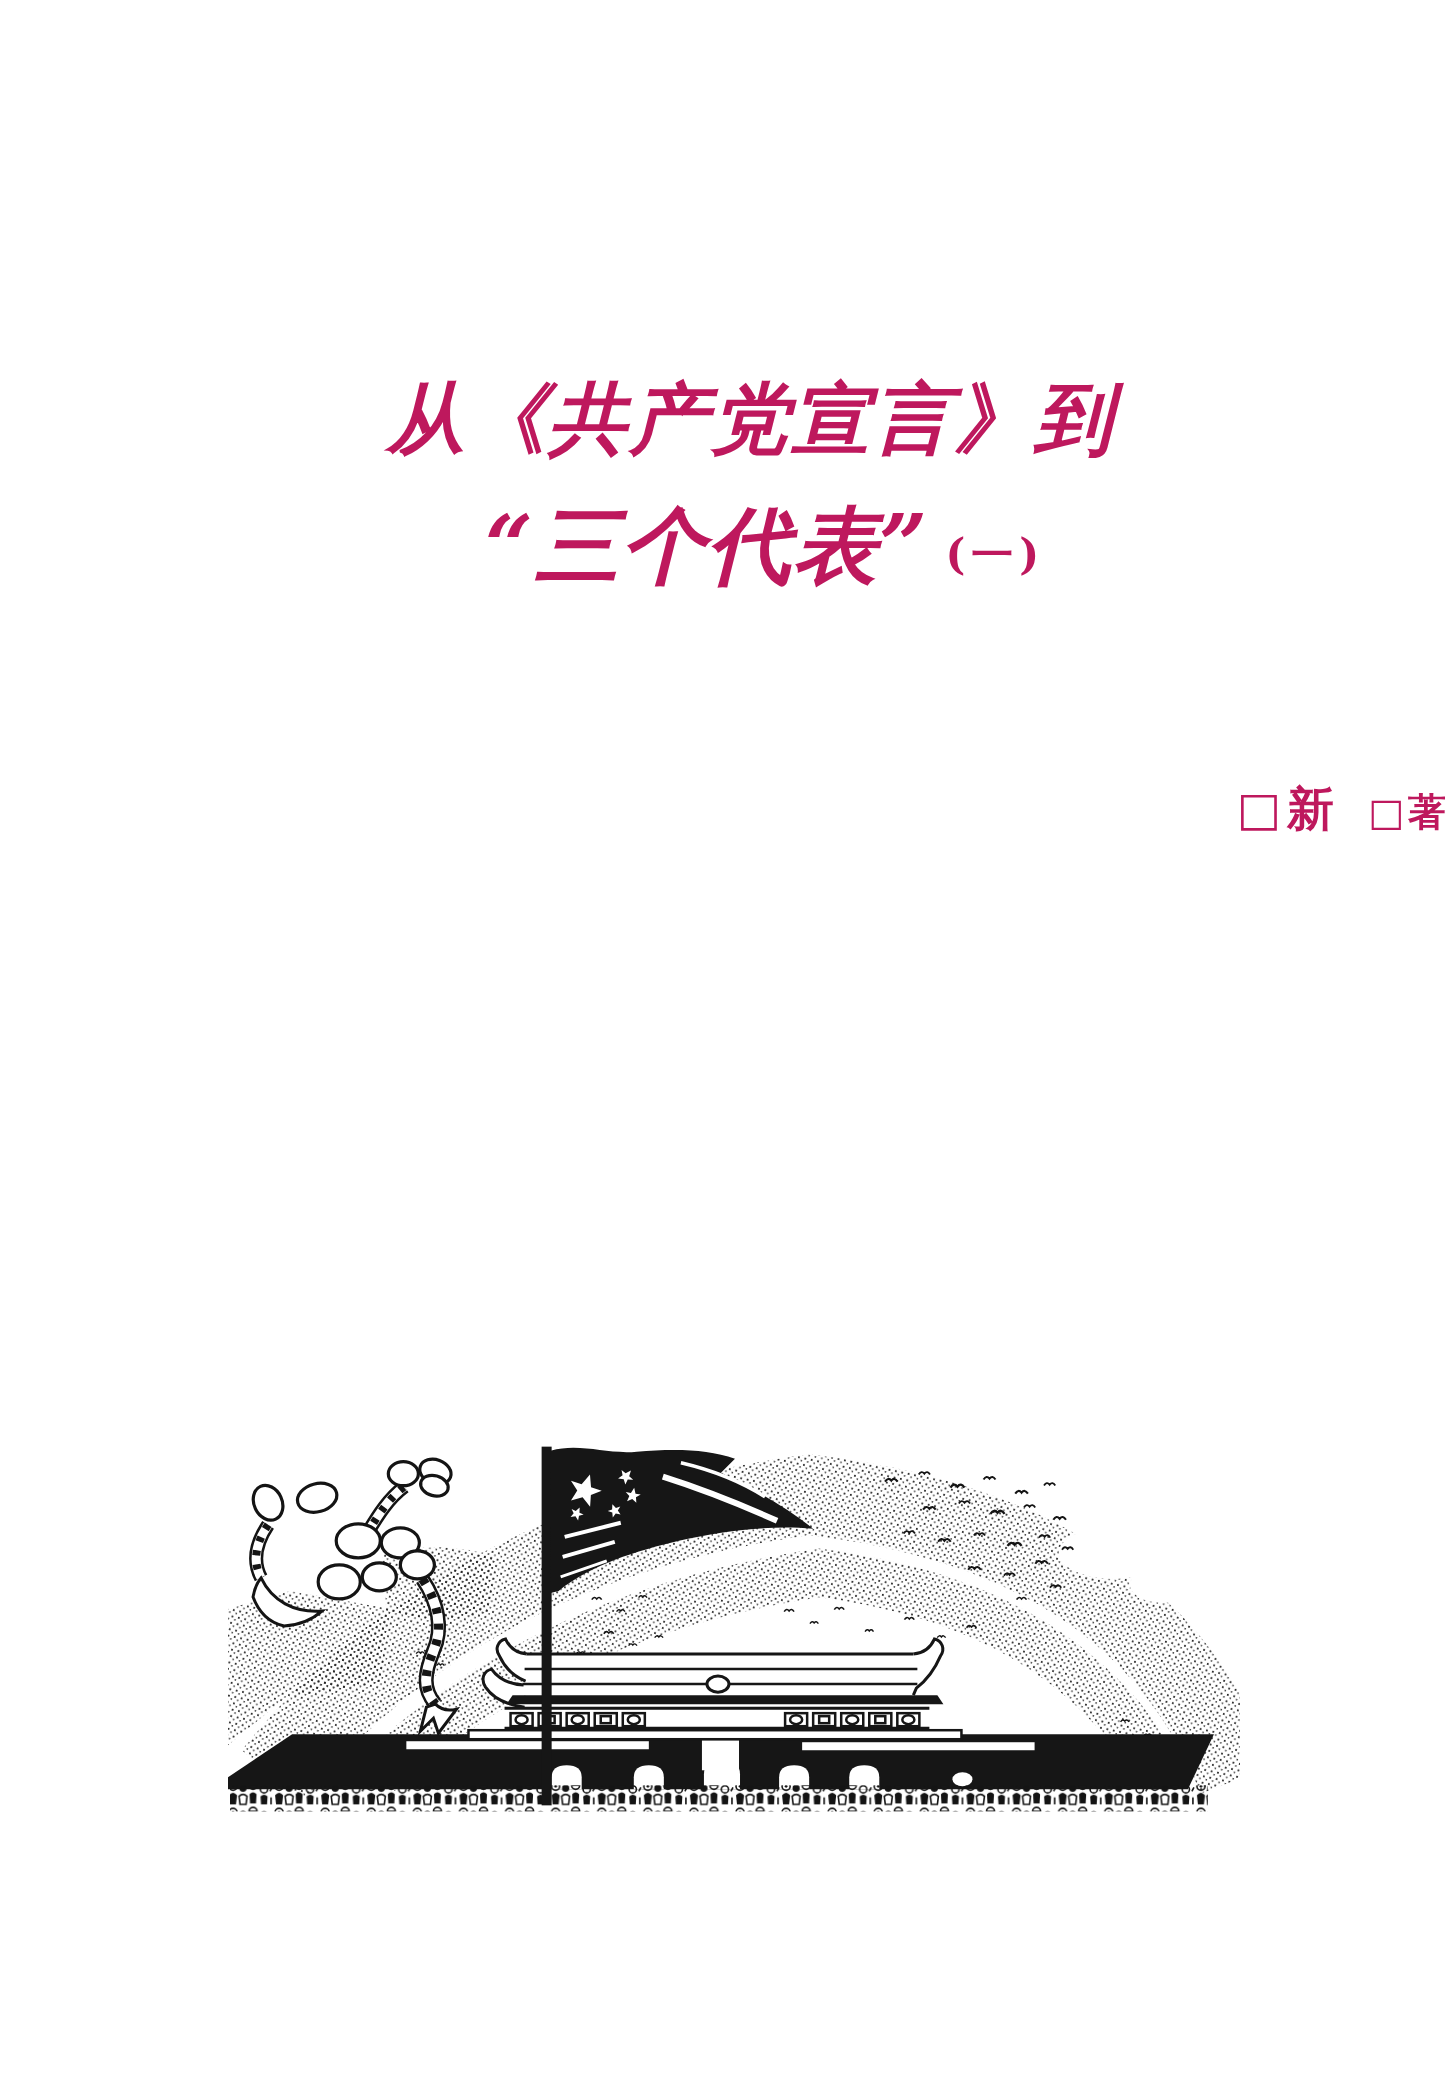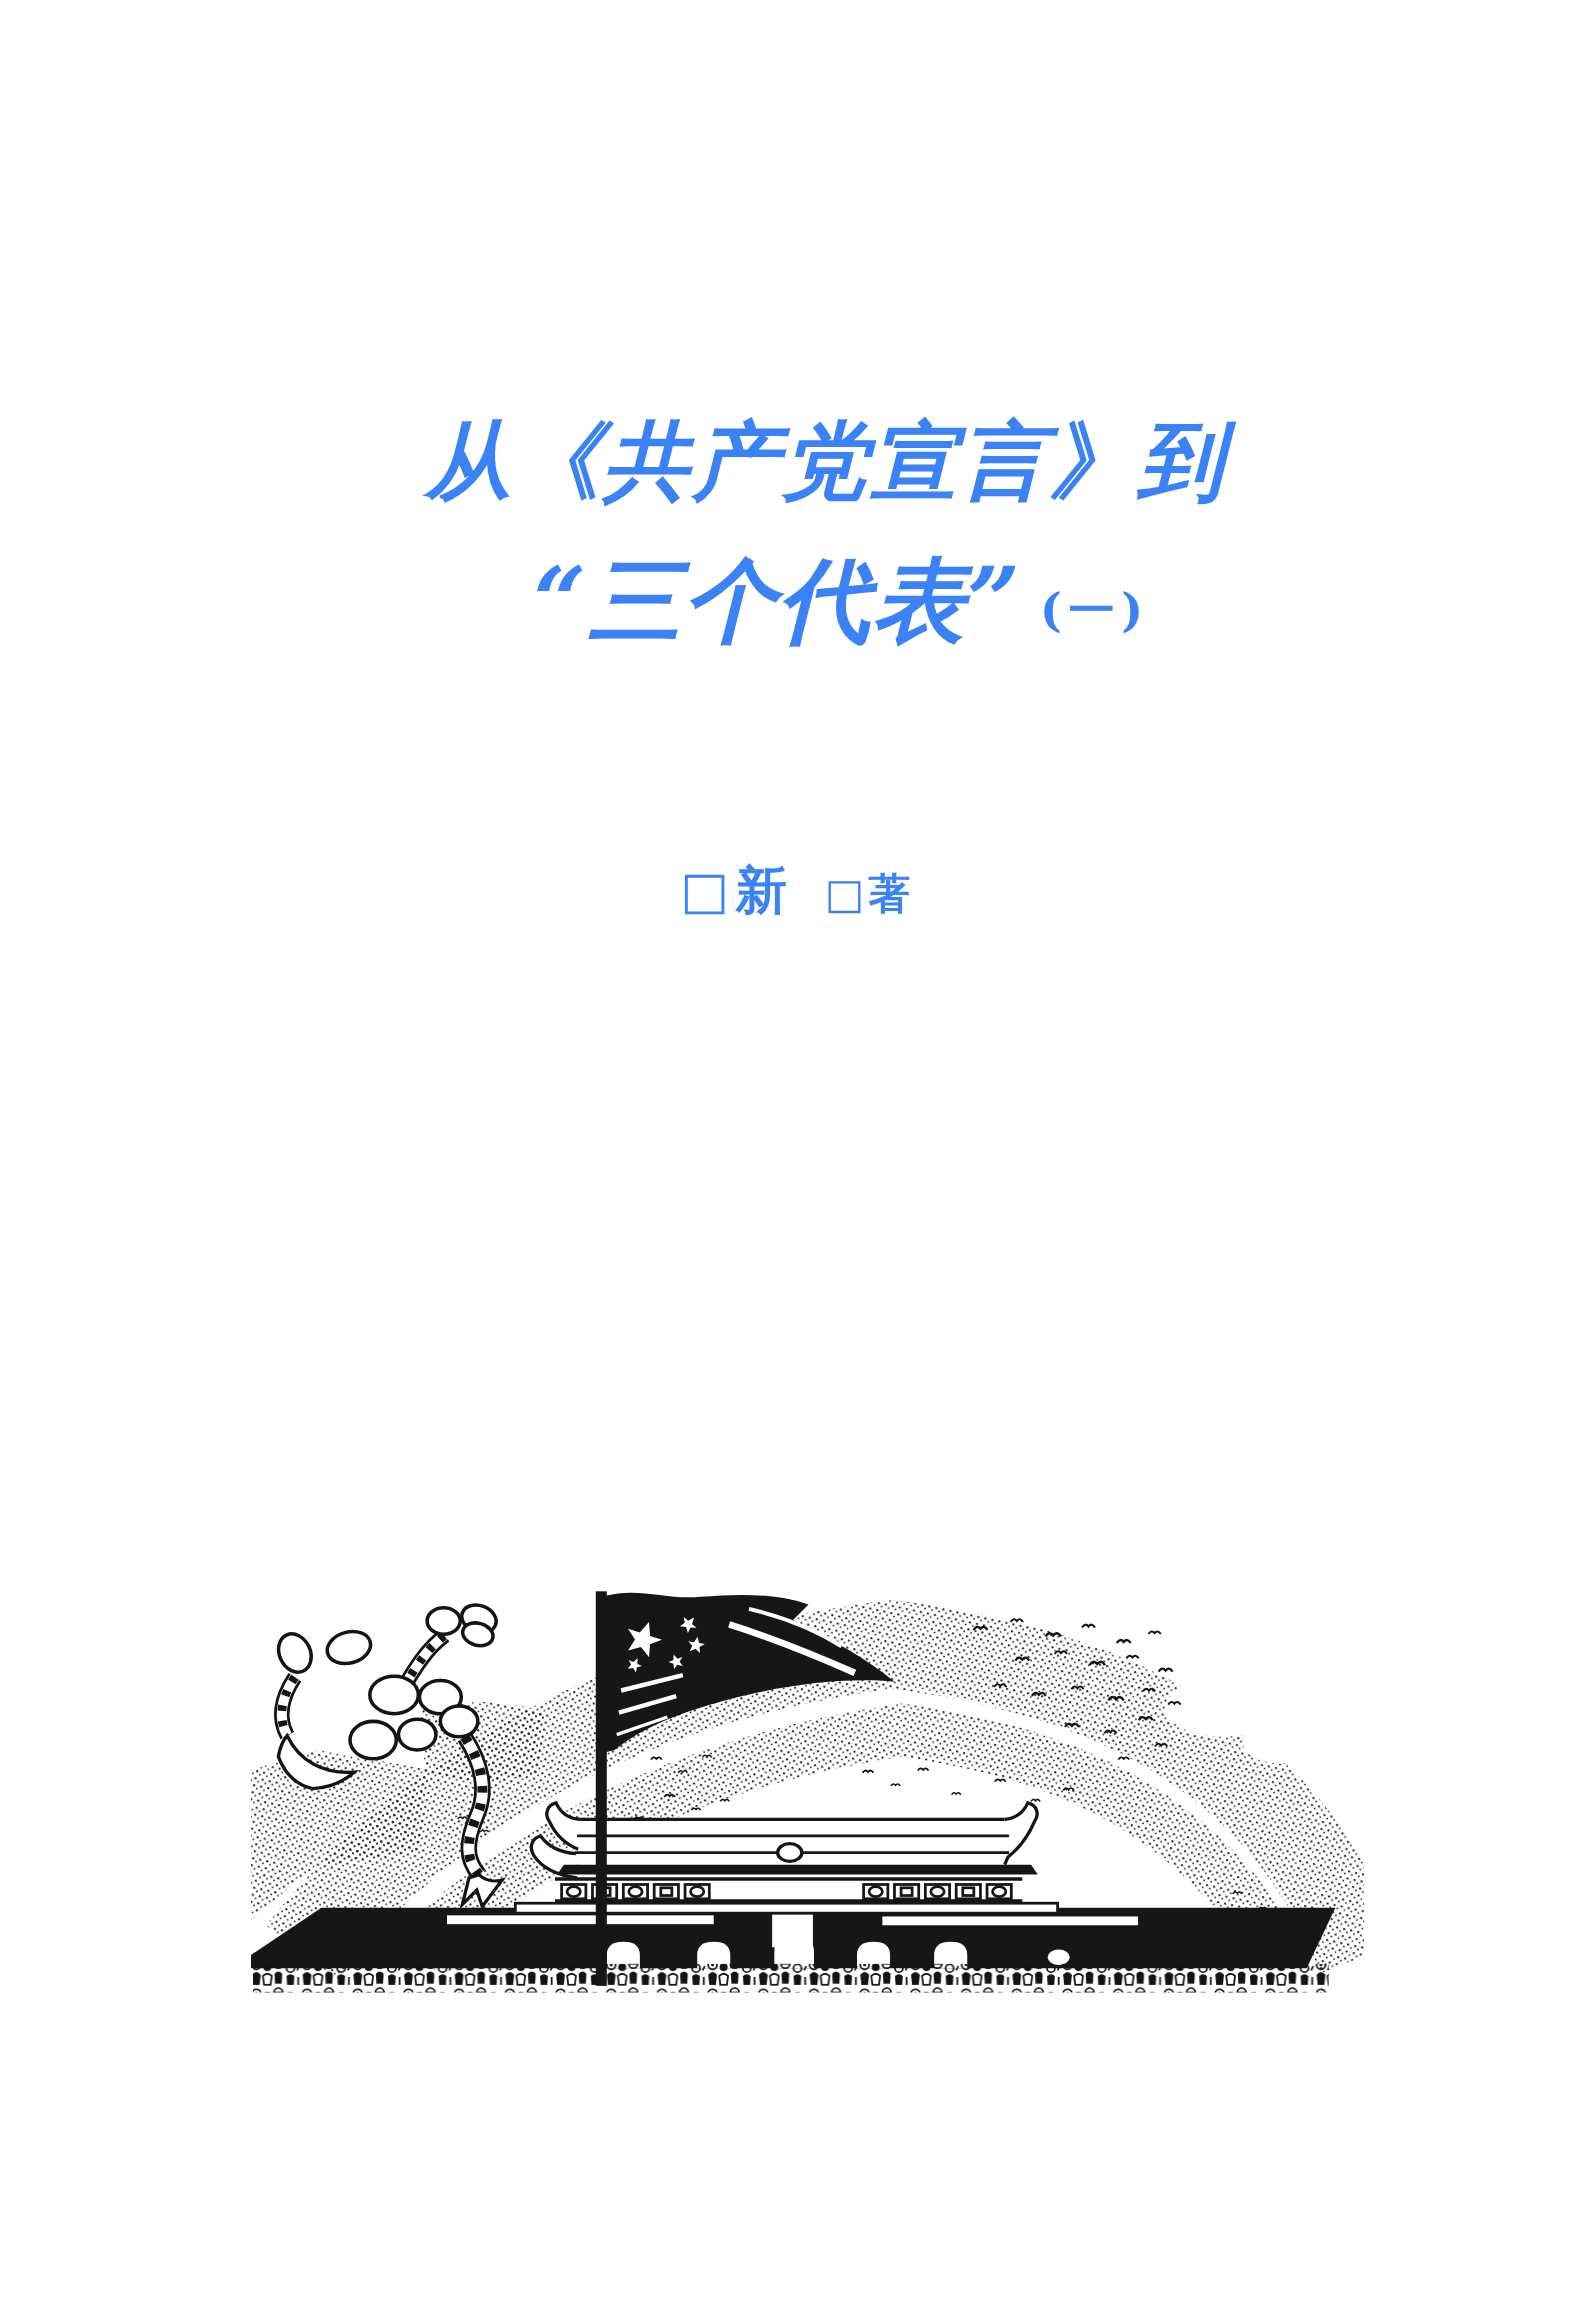--- a/index.html
+++ b/index.html
@@ -1,26 +1,26 @@
 <!DOCTYPE html>
 <html><head>
 <meta charset="utf-8">
 <style>
   html,body{margin:0;padding:0;background:#ffffff;}
   .page{position:relative;width:1450px;height:2100px;background:#ffffff;overflow:hidden;
-        font-family:"DejaVu Serif","Liberation Serif",serif;color:#3b82f6;}
+        font-family:"DejaVu Serif","Liberation Serif",serif;color:#be185d;}
   .title-line1{position:absolute;top:368px;left:0;width:100%;margin:0;text-align:center;
         font-family:"DejaVu Serif","Liberation Serif",serif;font-style:italic;font-weight:900;
         font-size:78px;letter-spacing:3px;transform:translateX(26px);white-space:nowrap;}
   .title-line2{position:absolute;top:490px;left:0;width:100%;text-align:center;
         font-style:italic;font-weight:900;font-size:84px;letter-spacing:2px;
         transform:translateX(40px);white-space:nowrap;}
   .title-line2 .vol{font-size:42px;font-weight:700;letter-spacing:6px;margin-left:16px;
         position:relative;top:-6px;font-style:normal;}
-  .author-line{position:absolute;top:778px;left:0;width:100%;text-align:center;
+  .author-line{position:absolute;top:778px;left:0;width:100%;text-align:right;
         font-family:"DejaVu Sans","Liberation Sans",sans-serif;font-weight:600;white-space:nowrap;}
   .author-name{font-size:47px;letter-spacing:6px;}
   .author-role{font-size:38px;letter-spacing:4px;margin-left:28px;}
   .illustration{position:absolute;left:228px;top:1440px;width:1012px;height:374px;}
 </style>
 </head>
 <body>
 
 <div class="page">
 

